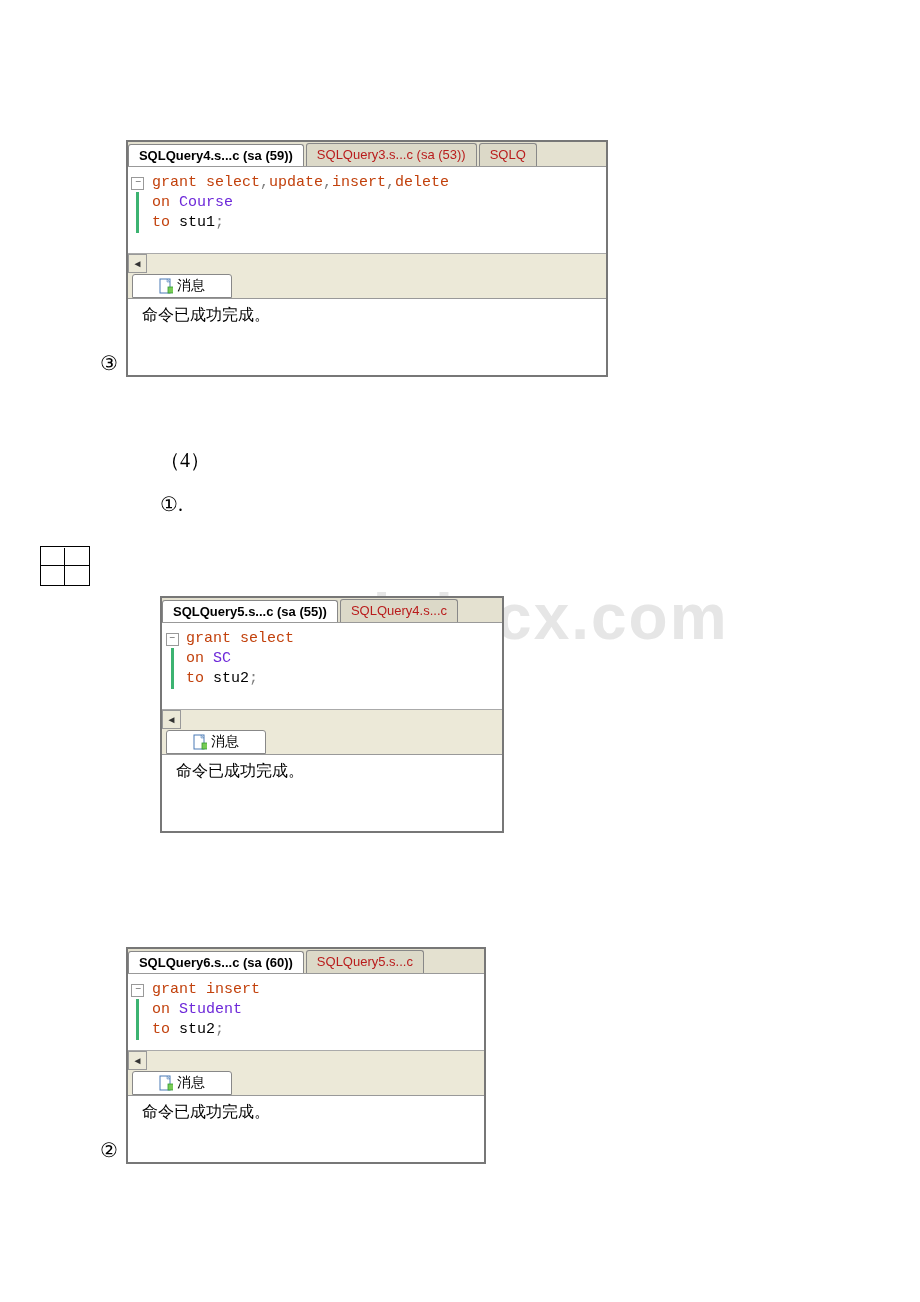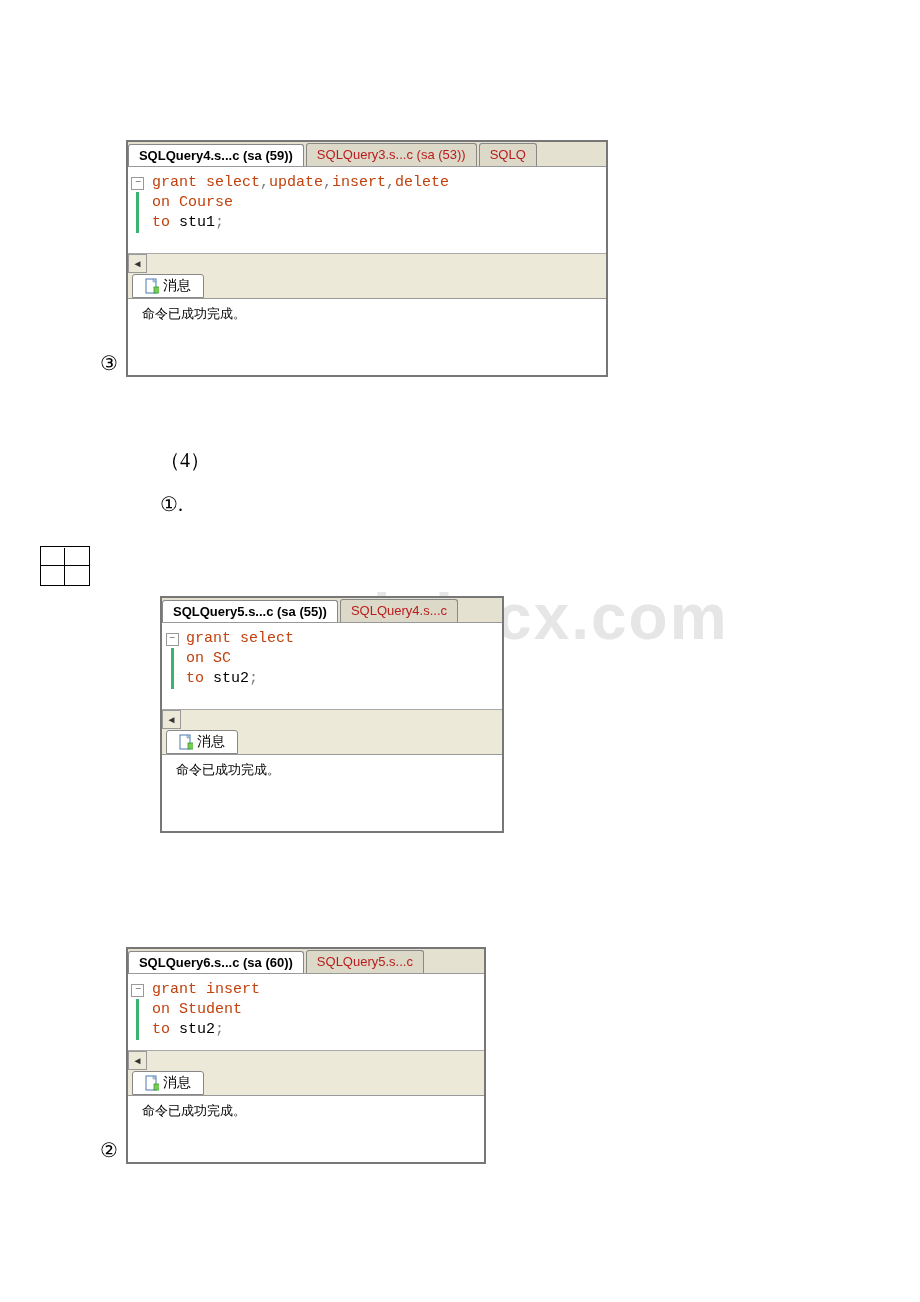--- a/index.html
+++ b/index.html
@@ -82,21 +82,21 @@
   .fold-line {
     width: 0;
     border-left: 3px solid #3cb371;
     flex-grow: 1;
     margin-top: 2px;
   }
   .code-lines {
     padding-left: 4px;
   }
   .kw { color: #c2410c; }
-  .obj { color: #c2410c; }
+  .obj { color: #6d28d9; }
   .txt { color: #000000; }
   .gray { color: #808080; }
   .scrollbar {
     height: 18px;
     background: #ece9d8;
     border-top: 1px solid #aaa;
     display: flex;
     align-items: center;
   }
   .scroll-btn {
@@ -117,32 +117,32 @@
     background: #ece9d8;
     padding-left: 4px;
   }
   .results-tab {
     height: 22px;
     display: flex;
     align-items: center;
     gap: 4px;
     font-family: "SimSun", sans-serif;
     font-size: 14px;
-    padding: 0 12px;
+    padding: 0 26px;
     border: 1px solid #888;
     border-top-left-radius: 3px;
     border-top-right-radius: 3px;
     background: #ffffff;
   }
   .results-area {
     background: #ffffff;
     border-top: 1px solid #999;
     padding: 6px 10px 40px 14px;
     font-family: "SimSun", sans-serif;
-    font-size: 13px;
+    font-size: 16px;
     min-height: 30px;
   }
   .msg-icon {
     width: 14px;
     height: 16px;
     display: inline-block;
     position: relative;
   }
   .msg-icon svg { display: block; }
   .annotation {

